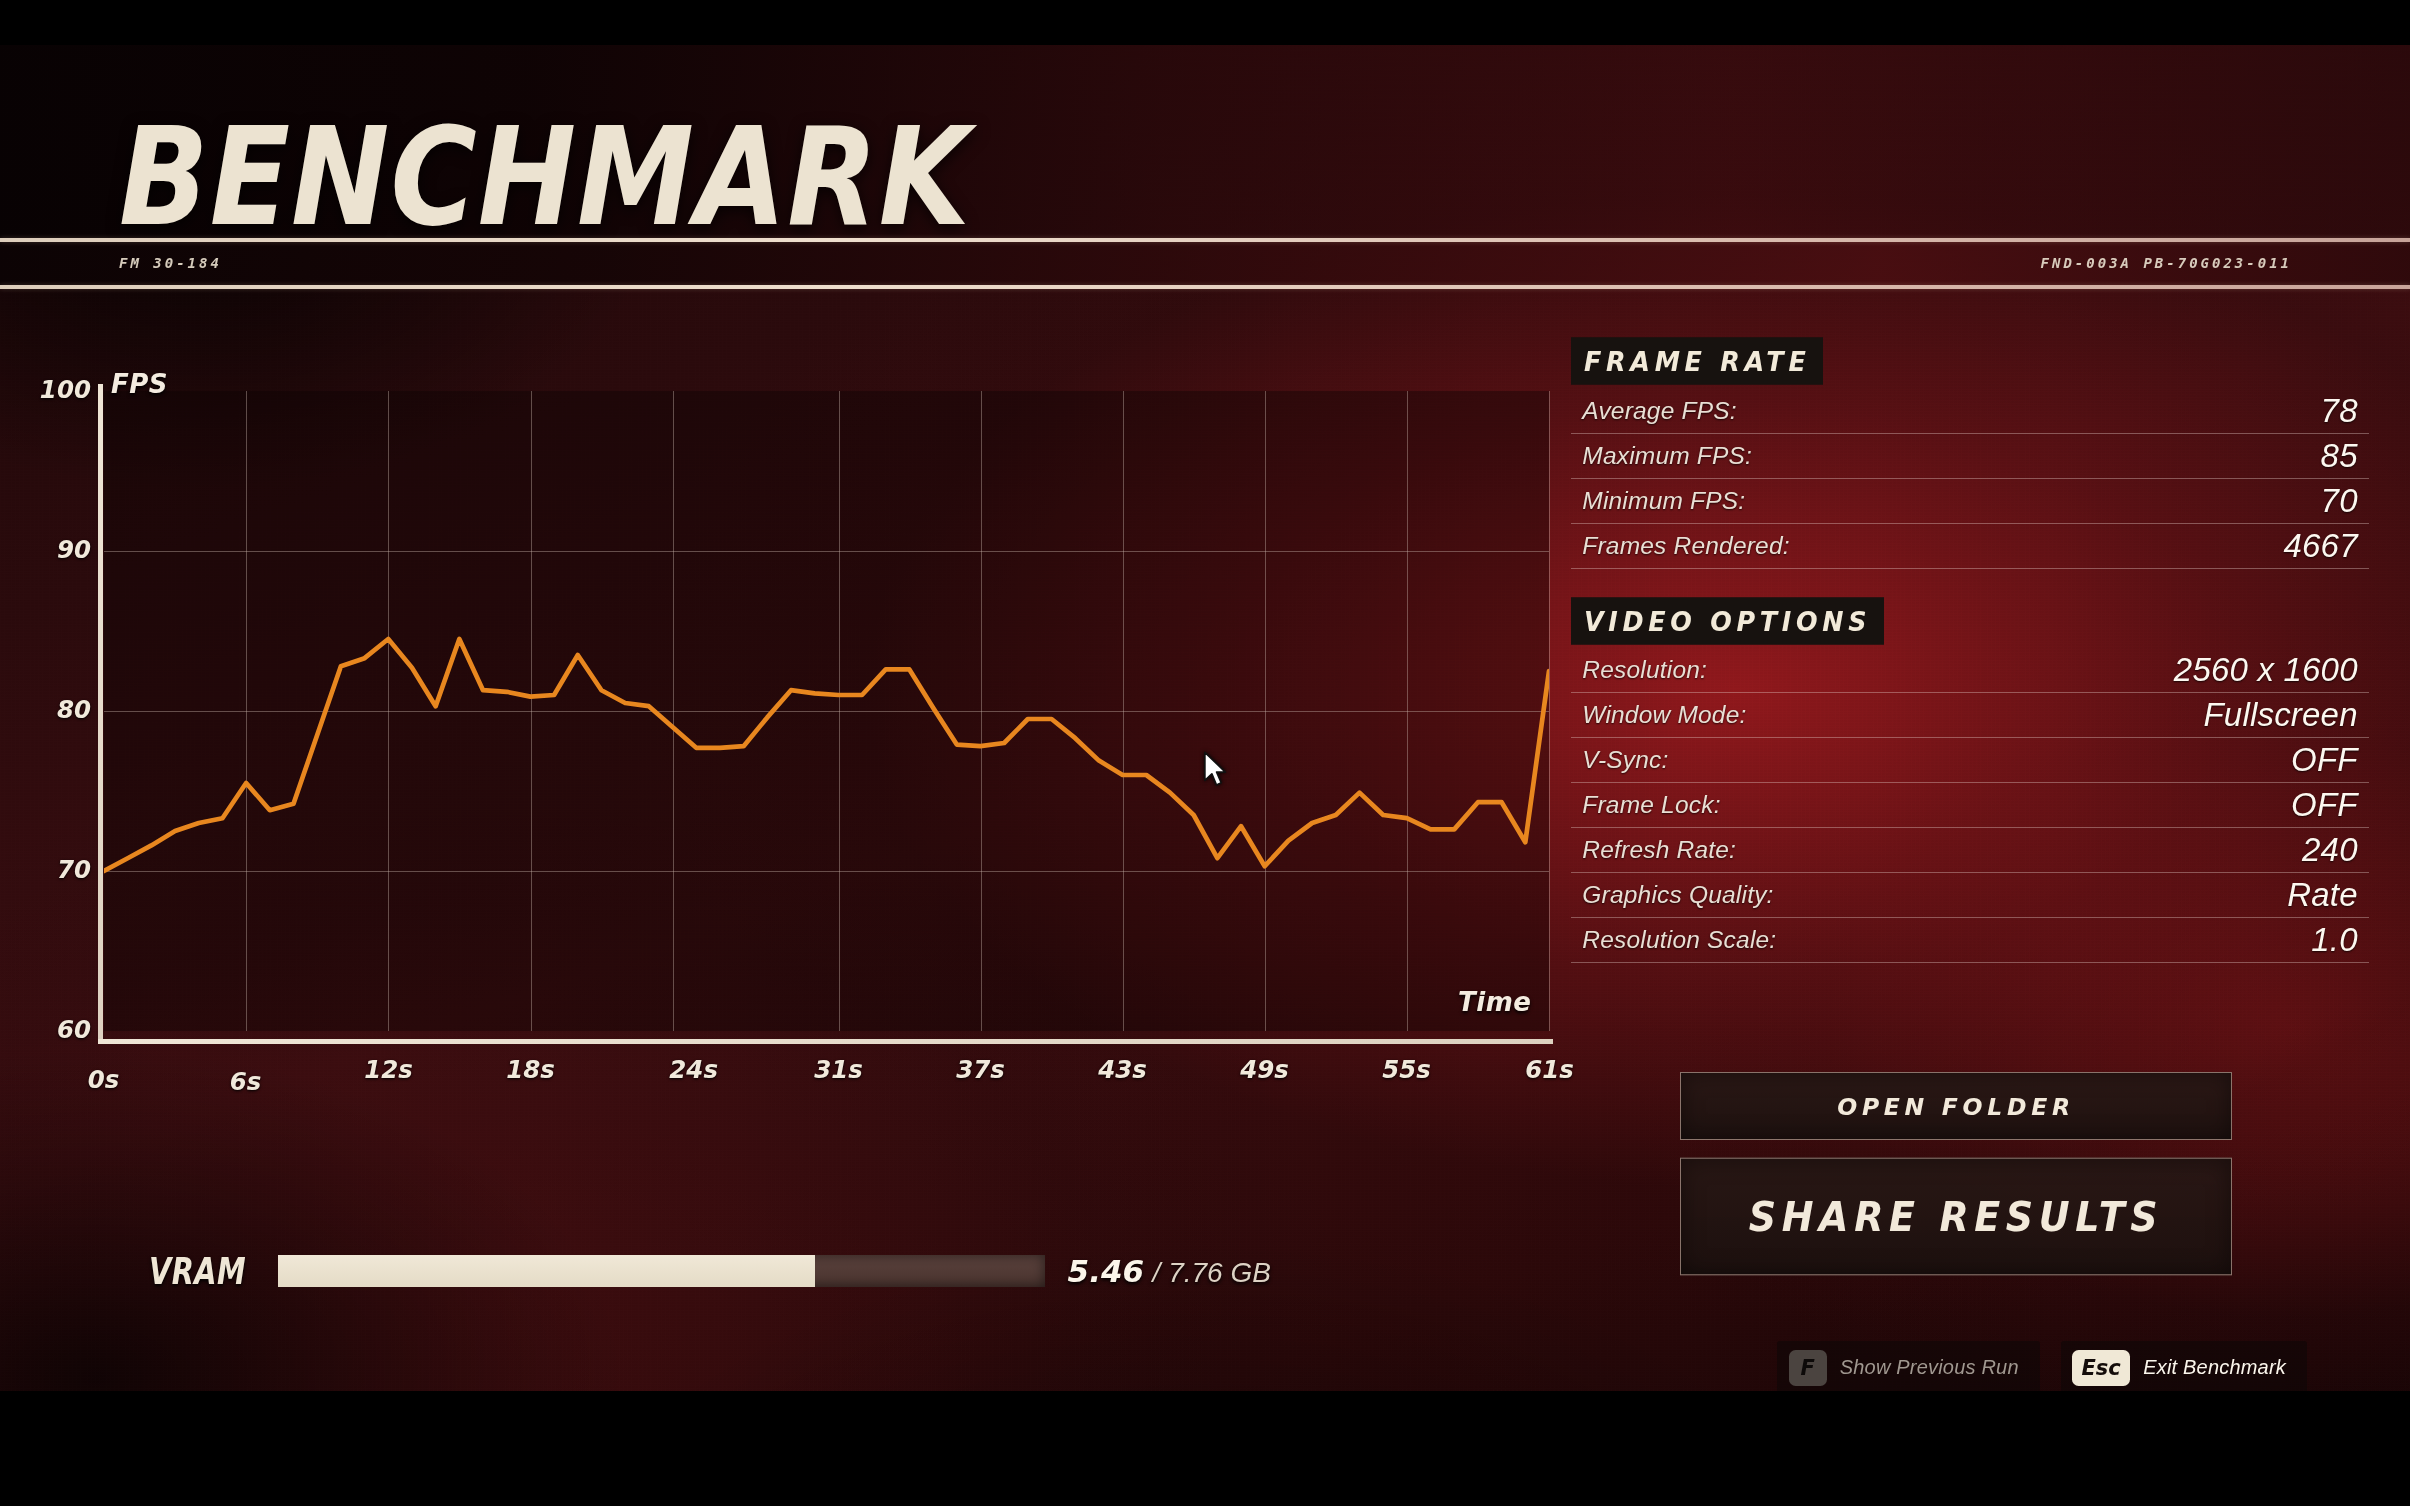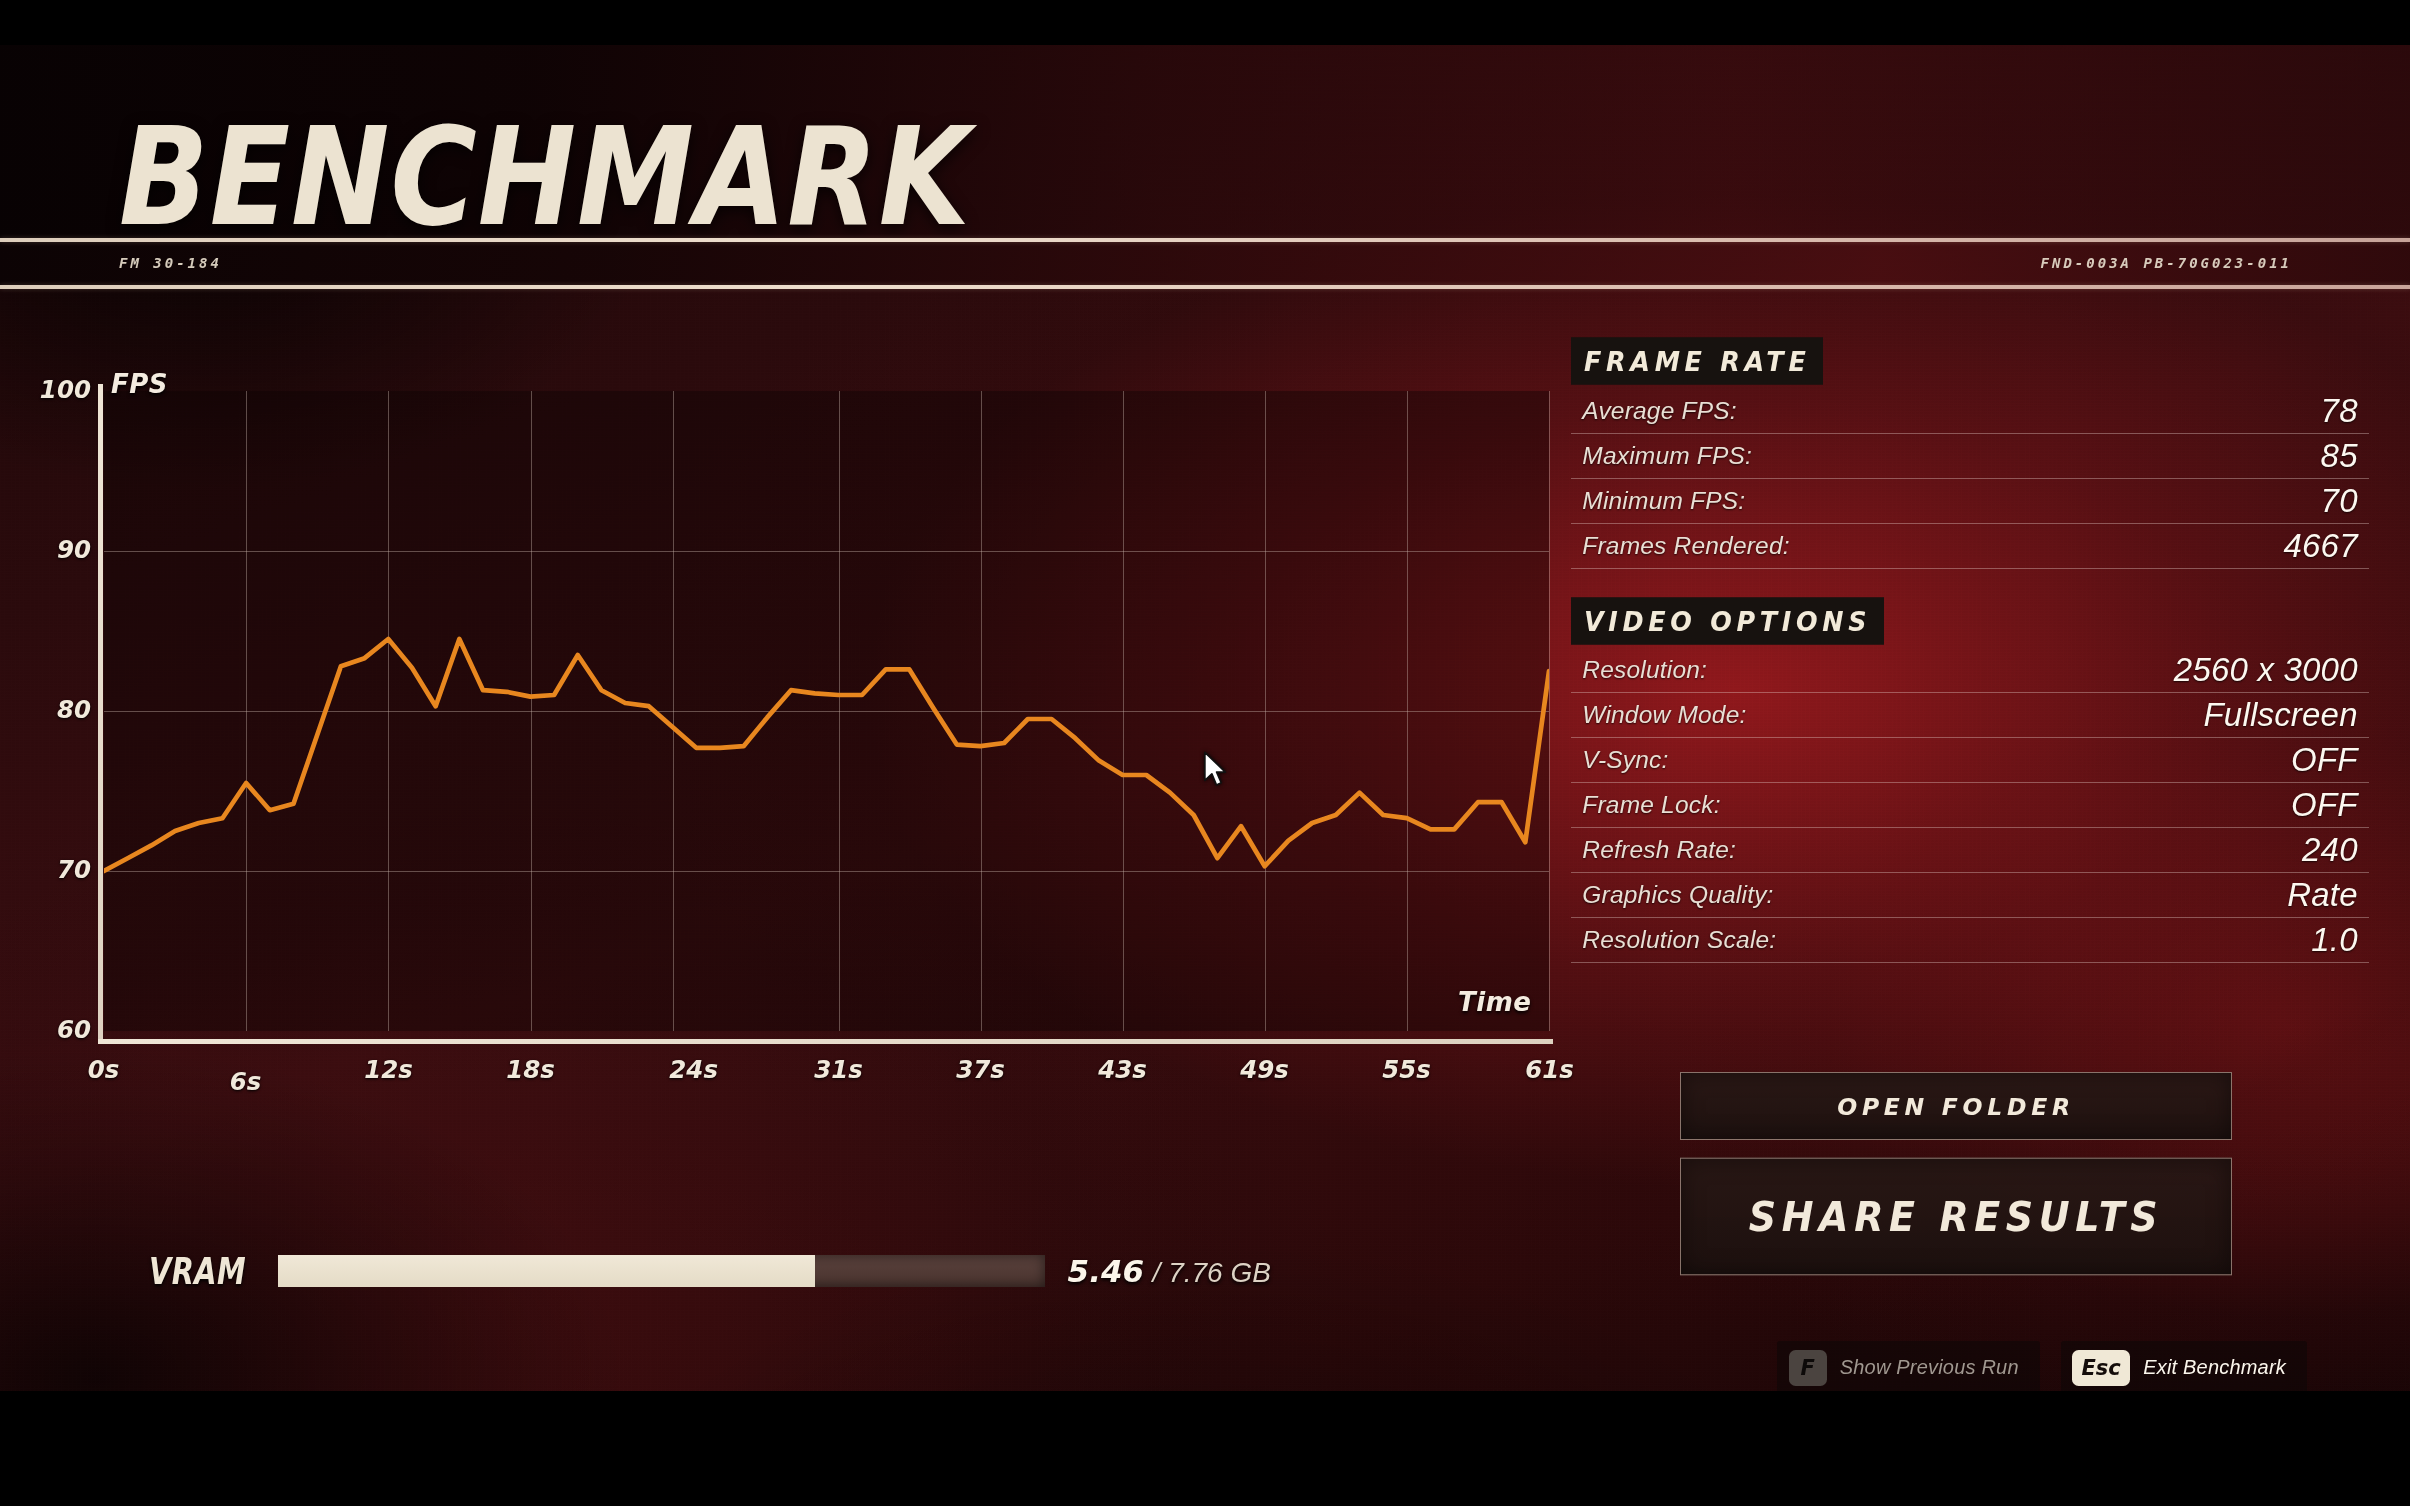--- a/index.html
+++ b/index.html
@@ -245,21 +245,21 @@
     <div id="axis-y"></div>
     <div id="axis-x"></div>
     <div id="ytick-holder">
         <div class="ytick" style="top: 64px;">100</div>
         <div class="ytick" style="top: 224px;">90</div>
         <div class="ytick" style="top: 384px;">80</div>
         <div class="ytick" style="top: 544px;">70</div>
         <div class="ytick" style="top: 704px;">60</div>
       </div>
     <div id="xtick-holder">
-        <div class="xtick" style="left: 61px;">0s</div>
+        <div class="xtick" style="left: 61px; margin-top: 10px;">0s</div>
         <div class="xtick" style="left: 203px; margin-top: 12px;">6s</div>
         <div class="xtick" style="left: 346px;">12s</div>
         <div class="xtick" style="left: 488px;">18s</div>
         <div class="xtick" style="left: 633px; text-align: right;">24s</div>
         <div class="xtick" style="left: 796px;">31s</div>
         <div class="xtick" style="left: 938px;">37s</div>
         <div class="xtick" style="left: 1080px;">43s</div>
         <div class="xtick" style="left: 1222px;">49s</div>
         <div class="xtick" style="left: 1364px;">55s</div>
         <div class="xtick" style="left: 1507px;">61s</div>
@@ -286,21 +286,21 @@
             <div class="k">Frames Rendered:</div>
             <div class="v">4667</div>
           </div>
         </div>
     </div>
     <div id="videoopts-head-wrap">
       <div class="sect-head">VIDEO OPTIONS</div>
       <div class="rows" id="video-options-rows">
           <div class="row">
             <div class="k">Resolution:</div>
-            <div class="v">2560 x 3000</div>
+            <div class="v">2560 x 1600</div>
           </div>
           <div class="row">
             <div class="k">Window Mode:</div>
             <div class="v">Fullscreen</div>
           </div>
           <div class="row">
             <div class="k">V-Sync:</div>
             <div class="v">OFF</div>
           </div>
           <div class="row">

